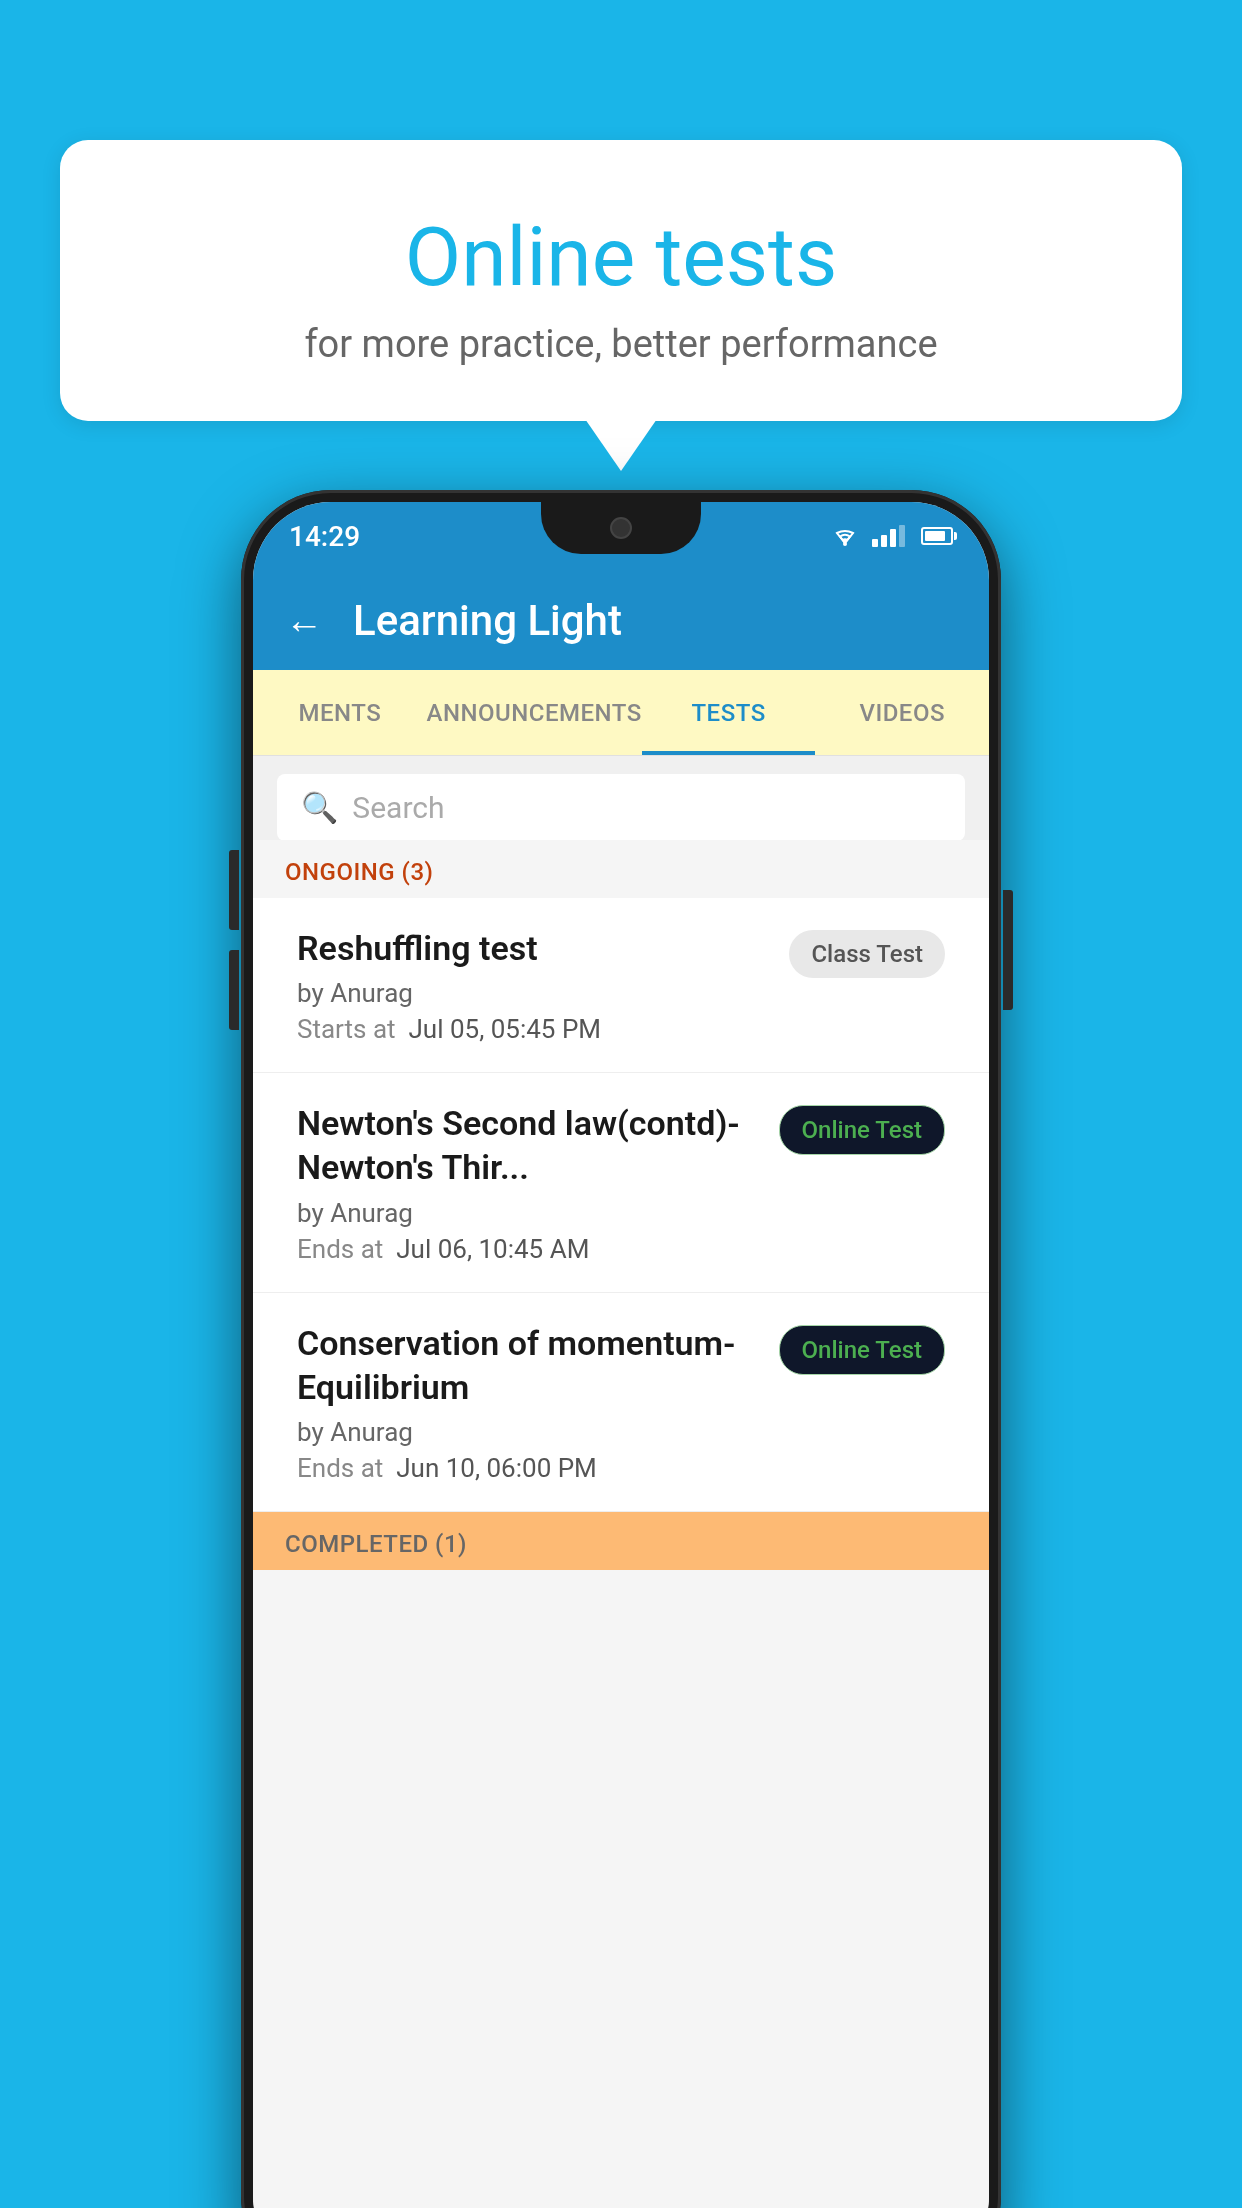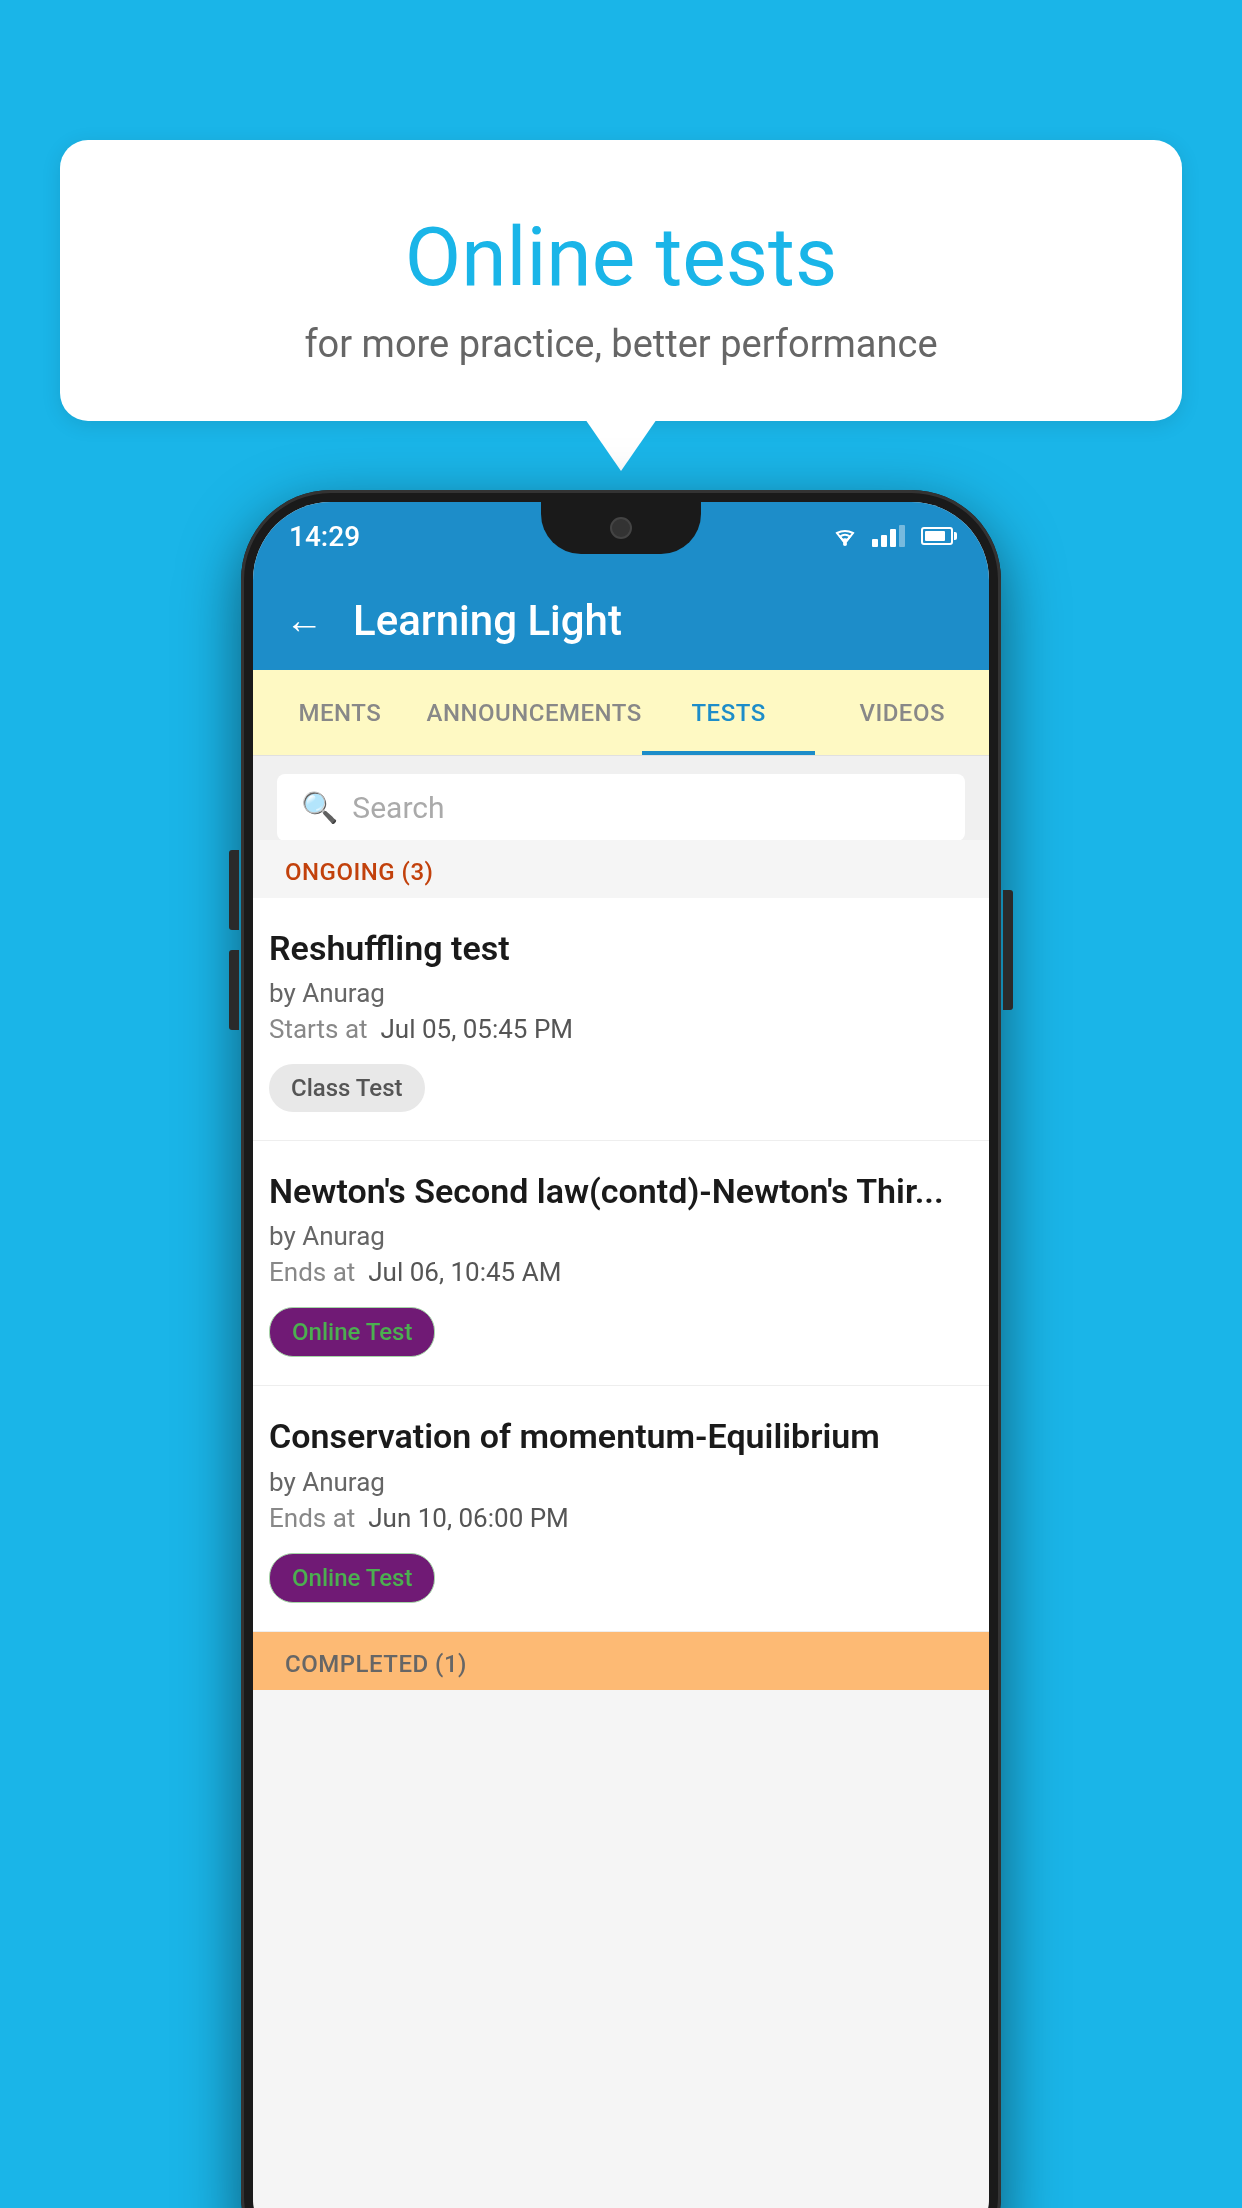--- a/index.html
+++ b/index.html
@@ -330,27 +330,26 @@
       padding: 18px 32px 12px;
       font-size: 24px;
       color: #c2410c;
       font-weight: 500;
       letter-spacing: 0.5px;
       background: #f5f5f5;
     }
 
     .test-item {
       background: white;
-      padding: 28px 16px;
+      padding: 28px 44px;
       border-bottom: 1px solid #eee;
       display: flex;
       align-items: flex-start;
       justify-content: space-between;
       gap: 16px;
-      flex-direction: column;
     }
 
     .test-info {
       flex: 1;
     }
 
     .test-name {
       font-size: 34px;
       font-weight: 600;
       color: #1a1a1a;
@@ -382,21 +381,21 @@
       flex-shrink: 0;
       margin-top: 4px;
     }
 
     .badge-class {
       background: #e8e8e8;
       color: #555;
     }
 
     .badge-online {
-      background: #701a75;
+      background: #0f172a;
       color: #4caf50;
       border: 1px solid #a5d6a7;
     }
 
     .completed-section {
       padding: 18px 32px 12px;
       font-size: 24px;
       color: #666;
       font-weight: 500;
       letter-spacing: 0.5px;

